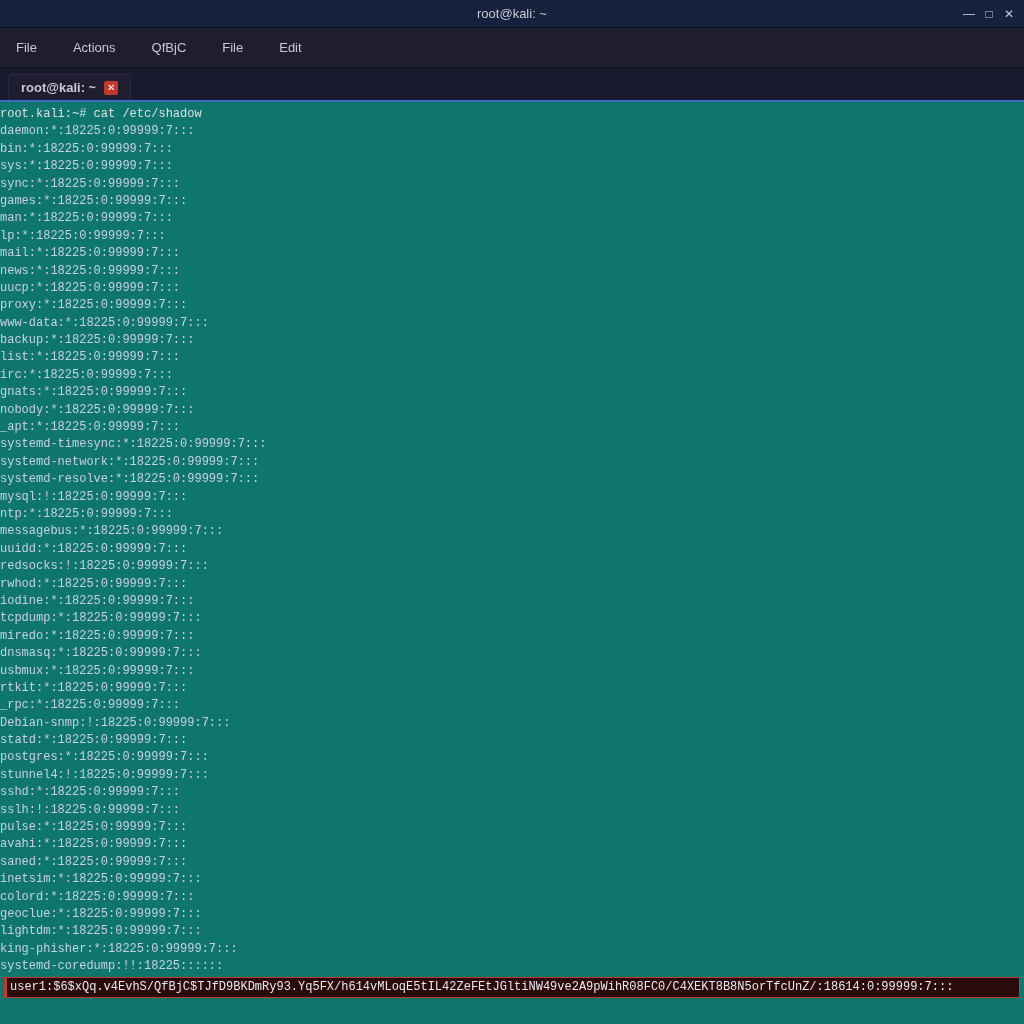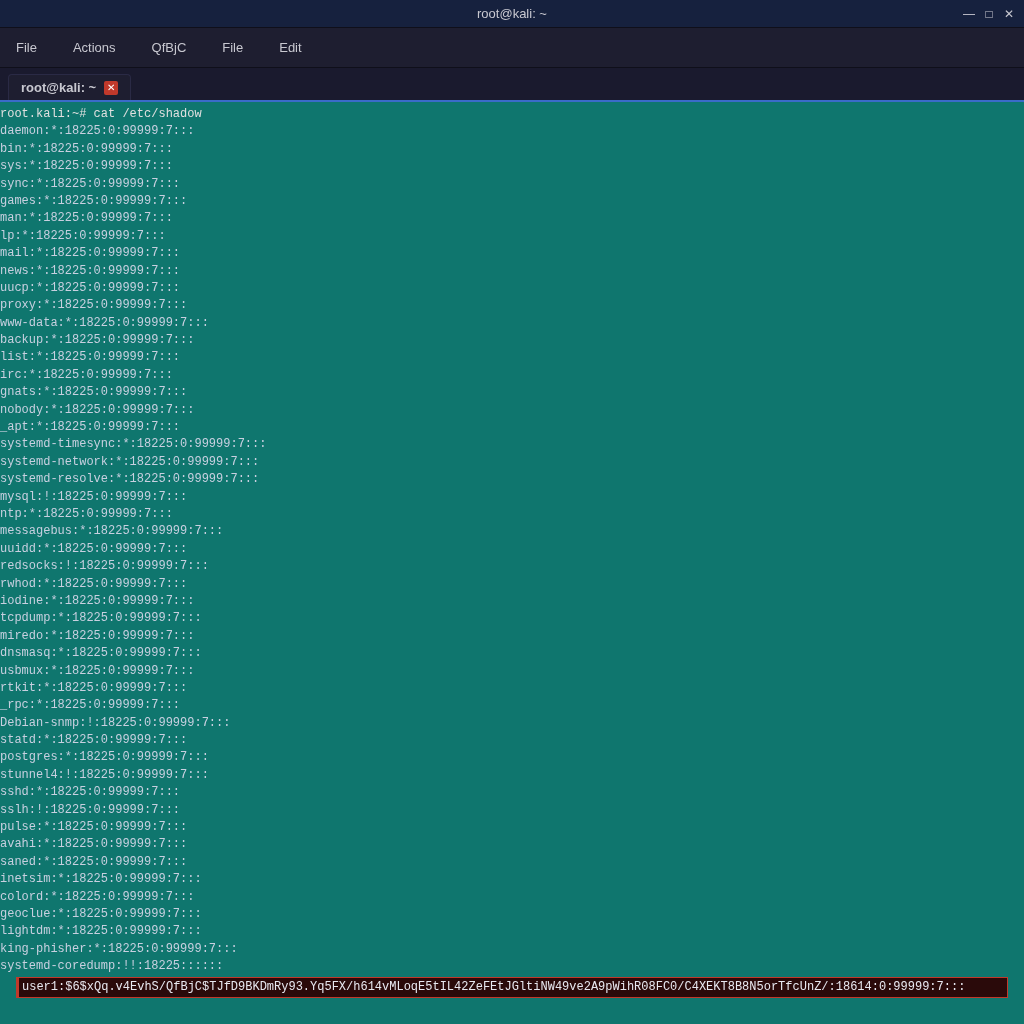--- a/index.html
+++ b/index.html
@@ -156,21 +156,21 @@
       margin: 1px 0;
       display: block;
     }
 
     .line.highlighted-bottom {
       background: #2a0a0a;
       border: 1px solid #c0392b;
       border-left: 3px solid #c0392b;
       color: #e8e8f0;
       padding: 1px 3px;
-      margin: 1px 16px;
+      margin: 1px 4px;
       display: block;
     }
 
     @keyframes blink {
       50% { opacity: 0; }
     }
   </style>
 </head>
 <body>
 

